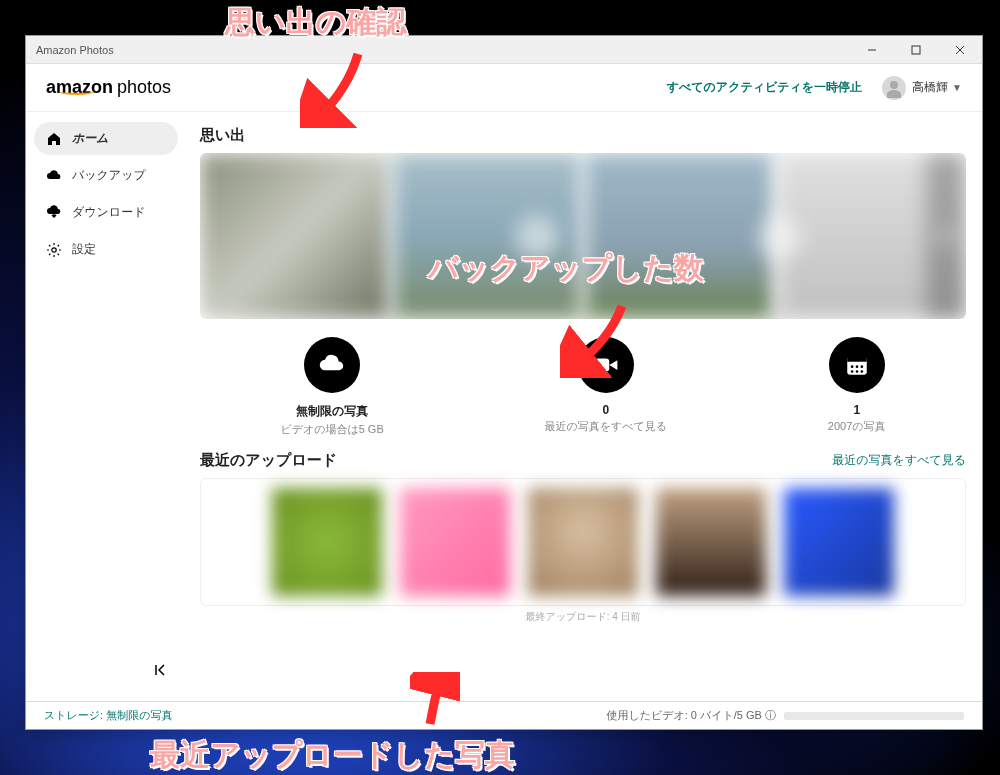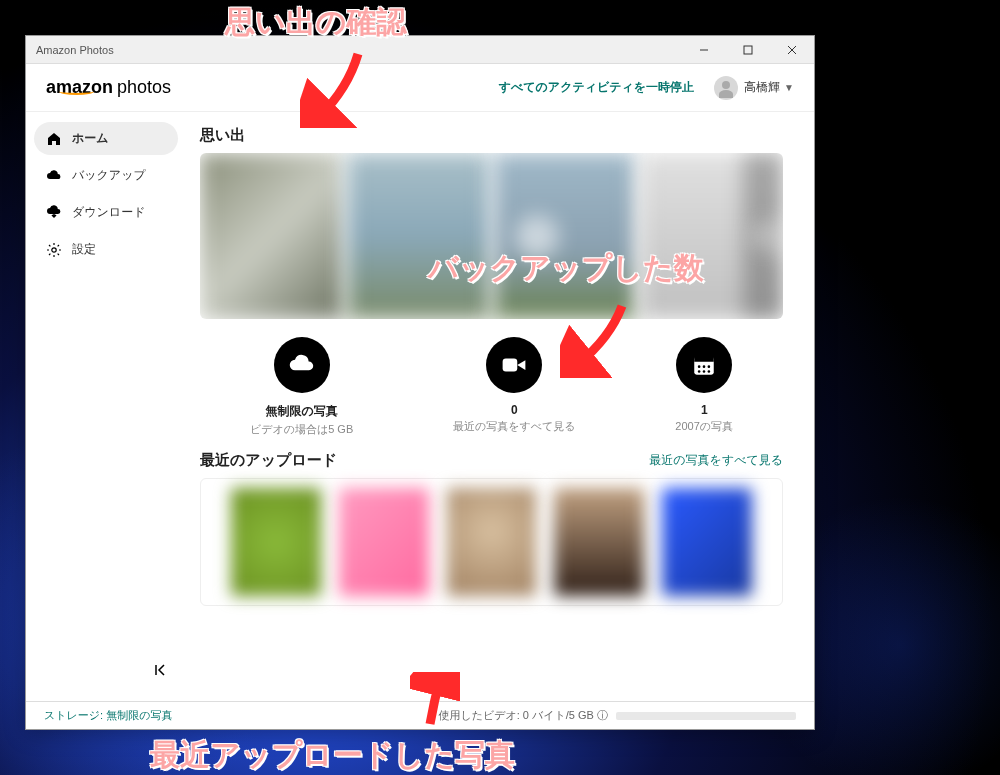--- a/index.html
+++ b/index.html
@@ -1,46 +1,46 @@
 <!DOCTYPE html>
 <html><head>
 <meta charset="utf-8">
 <style>
 * { box-sizing: border-box; margin: 0; padding: 0; }
 body { font-family: "Meiryo", "Yu Gothic", sans-serif; background: #000; width: 1000px; height: 775px; position: relative; overflow: hidden; }
 .desktop-bg { position: absolute; inset: 0; background: radial-gradient(ellipse at 30% 80%, #2a5cff 0%, #0a1040 40%, #000 70%); }
 .desktop-bg::before { content: ""; position: absolute; left: -100px; bottom: -50px; width: 400px; height: 400px; background: radial-gradient(circle, #3060ff33 0%, transparent 70%); border-radius: 50%; }
 .desktop-bg::after { content: ""; position: absolute; right: -50px; bottom: -20px; width: 300px; height: 300px; background: radial-gradient(circle, #2050ff33 0%, transparent 70%); border-radius: 50%; }
 
-.app-window { position: absolute; left: 25px; top: 35px; width: 790px; height: 695px; background: #fff; border: 1px solid #999; display: flex; flex-direction: column; box-shadow: 0 4px 20px rgba(0,0,0,0.3); }
+.app-window { position: absolute; left: 25px; top: 35px; width: 958px; height: 695px; background: #fff; border: 1px solid #999; display: flex; flex-direction: column; box-shadow: 0 4px 20px rgba(0,0,0,0.3); }
 
 .titlebar { height: 28px; background: #f0f0f0; border-bottom: 1px solid #ddd; display: flex; align-items: center; padding-left: 10px; font-size: 11px; color: #555; }
 .titlebar-controls { margin-left: auto; display: flex; }
 .titlebar-btn { width: 44px; height: 28px; display: flex; align-items: center; justify-content: center; color: #333; cursor: pointer; }
 
 .header { height: 48px; display: flex; align-items: center; padding: 0 20px; border-bottom: 1px solid #eee; }
 .logo { font-size: 18px; }
 .logo-amazon { font-weight: 700; color: #000; position: relative; }
 .logo-amazon::after { content: ""; position: absolute; left: 13px; bottom: 2px; width: 35px; height: 5px; border-bottom: 2px solid #ff9900; border-radius: 0 0 50% 50%; }
 .logo-photos { font-weight: 300; color: #000; margin-left: 4px; }
 .header-spacer { flex: 1; }
 .header-pause { color: #06756d; font-size: 12px; font-weight: 600; margin-right: 20px; cursor: pointer; }
 .avatar { width: 24px; height: 24px; border-radius: 50%; background: #d8d8d8; margin-right: 6px; position: relative; }
 .avatar::before { content: ""; position: absolute; top: 5px; left: 8px; width: 8px; height: 8px; border-radius: 50%; background: #aaa; }
 .avatar::after { content: ""; position: absolute; bottom: 2px; left: 5px; width: 14px; height: 8px; border-radius: 50% 50% 0 0; background: #aaa; }
 .username { font-size: 12px; color: #333; margin-right: 4px; }
 
 .body-row { flex: 1; display: flex; min-height: 0; }
 .sidebar { width: 160px; padding: 10px 8px; display: flex; flex-direction: column; }
 .nav-item { display: flex; align-items: center; gap: 10px; padding: 8px 12px; font-size: 12px; color: #333; border-radius: 18px; cursor: pointer; margin-bottom: 4px; }
-.nav-item.active { background: #eee; font-weight: 600; }
+.nav-item.active { background: #eee; font-weight: 600; font-style: italic; }
 .nav-icon { width: 16px; height: 16px; display: inline-flex; align-items: center; justify-content: center; }
 .collapse-btn { margin-top: auto; margin-bottom: 8px; align-self: flex-end; padding: 6px; color: #000; cursor: pointer; }
 
-.main { flex: 1; padding: 14px 31px 0 14px; overflow: hidden; }
+.main { flex: 1; padding: 14px 16px 0 14px; overflow: hidden; }
 .section-title { font-size: 15px; font-weight: 600; color: #222; margin-bottom: 8px; }
 
 .memories-strip { position: relative; height: 166px; border-radius: 6px; overflow: hidden; display: flex; gap: 4px; }
 .memories-strip > div { flex: 1; filter: blur(10px); }
 .mem-1 { background: linear-gradient(135deg, #8a8f7a, #c8cbc0, #6b7260); }
 .mem-2 { background: linear-gradient(180deg, #a8bfc8, #8aa8b8 50%, #788a68); }
 .mem-3 { background: linear-gradient(180deg, #9fb8c8, #8aa0b0 60%, #688050); }
 .mem-4 { background: linear-gradient(180deg, #e0e0e0, #c0c0c0); }
 .mem-side-btn { position: absolute; right: 0; top: 0; bottom: 0; width: 40px; background: rgba(0,0,0,0.25); color: #fff; display: flex; align-items: center; justify-content: center; font-size: 22px; }
 .mem-play { position: absolute; width: 44px; height: 44px; border-radius: 50%; background: rgba(255,255,255,0.55); top: 62px; }
@@ -214,20 +214,21 @@
         <div class="section-title" style="margin-bottom:0;text-align:right;">最近のアップロード</div>
         <div class="uploads-link">最近の写真をすべて見る</div>
       </div>
       <div class="uploads-strip">
         <div class="thumb th1"></div>
         <div class="thumb th2"></div>
         <div class="thumb th3"></div>
         <div class="thumb th4"></div>
         <div class="thumb th5"></div>
       </div>
+      <div class="uploads-caption">最終アップロード: 4 日前</div>
     </div>
   </div>
 
   <div class="footer">
     <span class="footer-left">ストレージ: 無制限の写真</span>
     <div class="footer-right">
       <span>使用したビデオ: 0 バイト/5 GB ⓘ</span>
       <div class="progress"></div>
     </div>
   </div>

